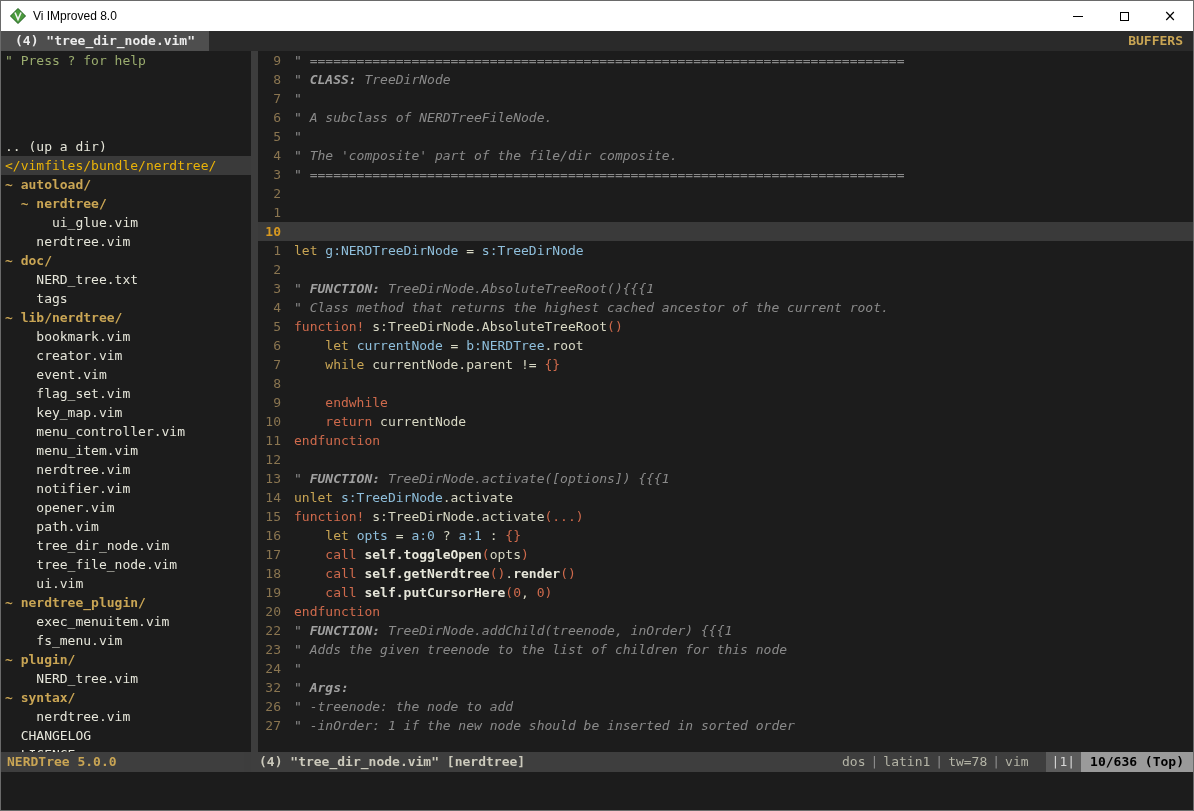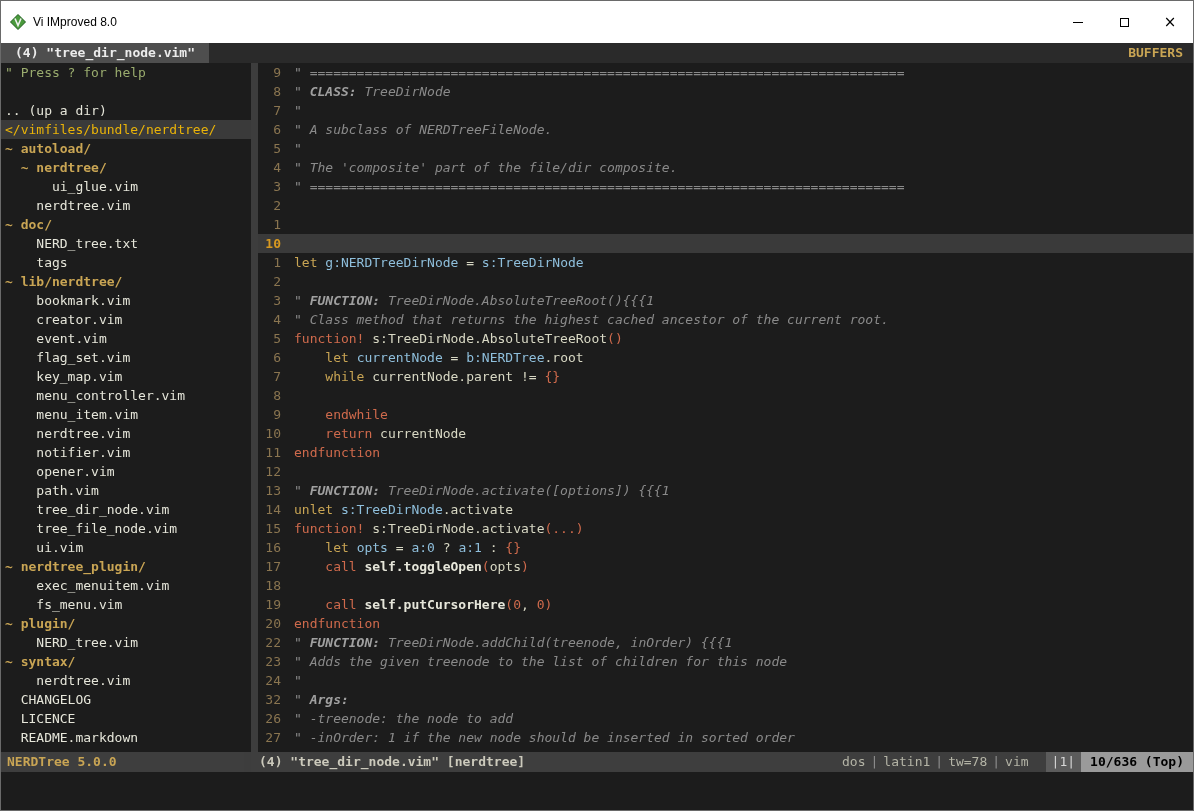--- a/index.html
+++ b/index.html
@@ -6,21 +6,21 @@
   body { margin: 0; background: #333; }
   .window {
     width: 1194px; height: 811px;
     display: flex; flex-direction: column;
     border: 1px solid #6a6a6a;
     background: #1c1c1c;
     font-family: "DejaVu Sans Mono", monospace;
   }
   
   .titlebar {
-    height: 42px; flex: none; background: #ffffff; color: #000;
+    height: 30px; flex: none; background: #ffffff; color: #000;
     display: flex; align-items: center;
     font-family: "Liberation Sans", sans-serif; font-size: 12px; justify-content: space-between;
   }
   .vim-icon { margin: 0 7px 0 9px; display: flex; }
   .win-controls { margin-left: auto; display: flex; height: 100%; }
   .win-btn { width: 46px; height: 100%; display: flex; align-items: center; justify-content: center; cursor: default; }
   .glyph-min { width: 10px; height: 1px; background: #000; }
   .glyph-max { width: 9px; height: 9px; border: 1px solid #000; }
   .glyph-x { font-size: 15px; line-height: 1; color: #000; font-family: "DejaVu Sans", sans-serif; }
   
@@ -29,21 +29,21 @@
     font-size: 13px; line-height: 19px;
   }
   .tab { background: #4e4e4e; color: #ececec; font-weight: bold; padding: 0 14px; white-space: pre; }
   .tab-fill { flex: 1; }
   .buffers-label { color: #c9a554; font-weight: bold; padding: 0 10px; }
   
   .main { flex: 1; display: flex; overflow: hidden; background: #1c1c1c; font-size: 13px; line-height: 19px; }
   .nerdtree { width: 250px; flex: none; overflow: hidden; }
   .trow { height: 19px; white-space: pre; padding-left: 4px; }
   .t-help { color: #9aac6e; }
-  .t-up   { color: #e6e6da; }
+  .t-up   { color: #e6e6da; margin-top: 48px; }
   .t-root { color: #eab308; font-weight: normal; background: #3a3a3a; }
   .t-dir  { color: #c9a554; font-weight: bold; }
   .t-file { color: #e6e6da; }
   .vsplit { width: 7px; flex: none; background: #3d3d3d; }
   .editor { flex: 1; overflow: hidden; }
   .line { display: flex; height: 19px; white-space: pre; }
   .line.current { background: #3a3a3a; }
   .num { width: 30px; flex: none; text-align: right; padding-right: 7px; color: #8a7550; }
   .num.curnum { color: #d79921; font-weight: bold; }
   .body { padding-left: 6px; }
@@ -165,21 +165,21 @@
         <div class="line"><span class="num">8</span></div>
         <div class="line"><span class="num">9</span><span class="body"><span class="c-tx">    </span><span class="c-st">endwhile</span></span></div>
         <div class="line"><span class="num">10</span><span class="body"><span class="c-tx">    </span><span class="c-st">return</span><span class="c-tx"> currentNode</span></span></div>
         <div class="line"><span class="num">11</span><span class="body"><span class="c-st">endfunction</span></span></div>
         <div class="line"><span class="num">12</span><span class="body"></span></div>
         <div class="line"><span class="num">13</span><span class="body"><span class="c-cm">" </span><span class="c-cmb">FUNCTION:</span><span class="c-cm"> TreeDirNode.activate([options]) {{{1</span></span></div>
         <div class="line"><span class="num">14</span><span class="body"><span class="c-kw">unlet</span><span class="c-tx"> </span><span class="c-id">s:TreeDirNode</span><span class="c-tx">.activate</span></span></div>
         <div class="line"><span class="num">15</span><span class="body"><span class="c-st">function!</span><span class="c-tx"> s:TreeDirNode.activate</span><span class="c-st">(...)</span></span></div>
         <div class="line"><span class="num">16</span><span class="body"><span class="c-tx">    </span><span class="c-kw">let</span><span class="c-tx"> </span><span class="c-id">opts</span><span class="c-tx"> = </span><span class="c-id">a:0</span><span class="c-tx"> ? </span><span class="c-id">a:1</span><span class="c-tx"> : </span><span class="c-st">{}</span></span></div>
         <div class="line"><span class="num">17</span><span class="body"><span class="c-tx">    </span><span class="c-st">call</span><span class="c-tx"> </span><span class="c-fn">self.toggleOpen</span><span class="c-st">(</span><span class="c-tx">opts</span><span class="c-st">)</span></span></div>
-        <div class="line"><span class="num">18</span></div>
+        <div class="line"><span class="num">18</span><span class="body"><span class="c-tx">    </span><span class="c-st">call</span><span class="c-tx"> </span><span class="c-fn">self.getNerdtree</span><span class="c-st">()</span><span class="c-tx">.</span><span class="c-fn">render</span><span class="c-st">()</span></span></div>
         <div class="line"><span class="num">19</span><span class="body"><span class="c-tx">    </span><span class="c-st">call</span><span class="c-tx"> </span><span class="c-fn">self.putCursorHere</span><span class="c-st">(</span><span class="c-st">0</span><span class="c-tx">, </span><span class="c-st">0</span><span class="c-st">)</span></span></div>
         <div class="line"><span class="num">20</span><span class="body"><span class="c-st">endfunction</span></span></div>
         <div class="line"><span class="num">22</span><span class="body"><span class="c-cm">" </span><span class="c-cmb">FUNCTION:</span><span class="c-cm"> TreeDirNode.addChild(treenode, inOrder) {{{1</span></span></div>
         <div class="line"><span class="num">23</span><span class="body"><span class="c-cm">" Adds the given treenode to the list of children for this node</span></span></div>
         <div class="line"><span class="num">24</span><span class="body"><span class="c-cm">"</span></span></div>
         <div class="line"><span class="num">32</span><span class="body"><span class="c-cm">" </span><span class="c-cmb">Args:</span></span></div>
         <div class="line"><span class="num">26</span><span class="body"><span class="c-cm">" -treenode: the node to add</span></span></div>
         <div class="line"><span class="num">27</span><span class="body"><span class="c-cm">" -inOrder: 1 if the new node should be inserted in sorted order</span></span></div>
       </div>
   </div>

